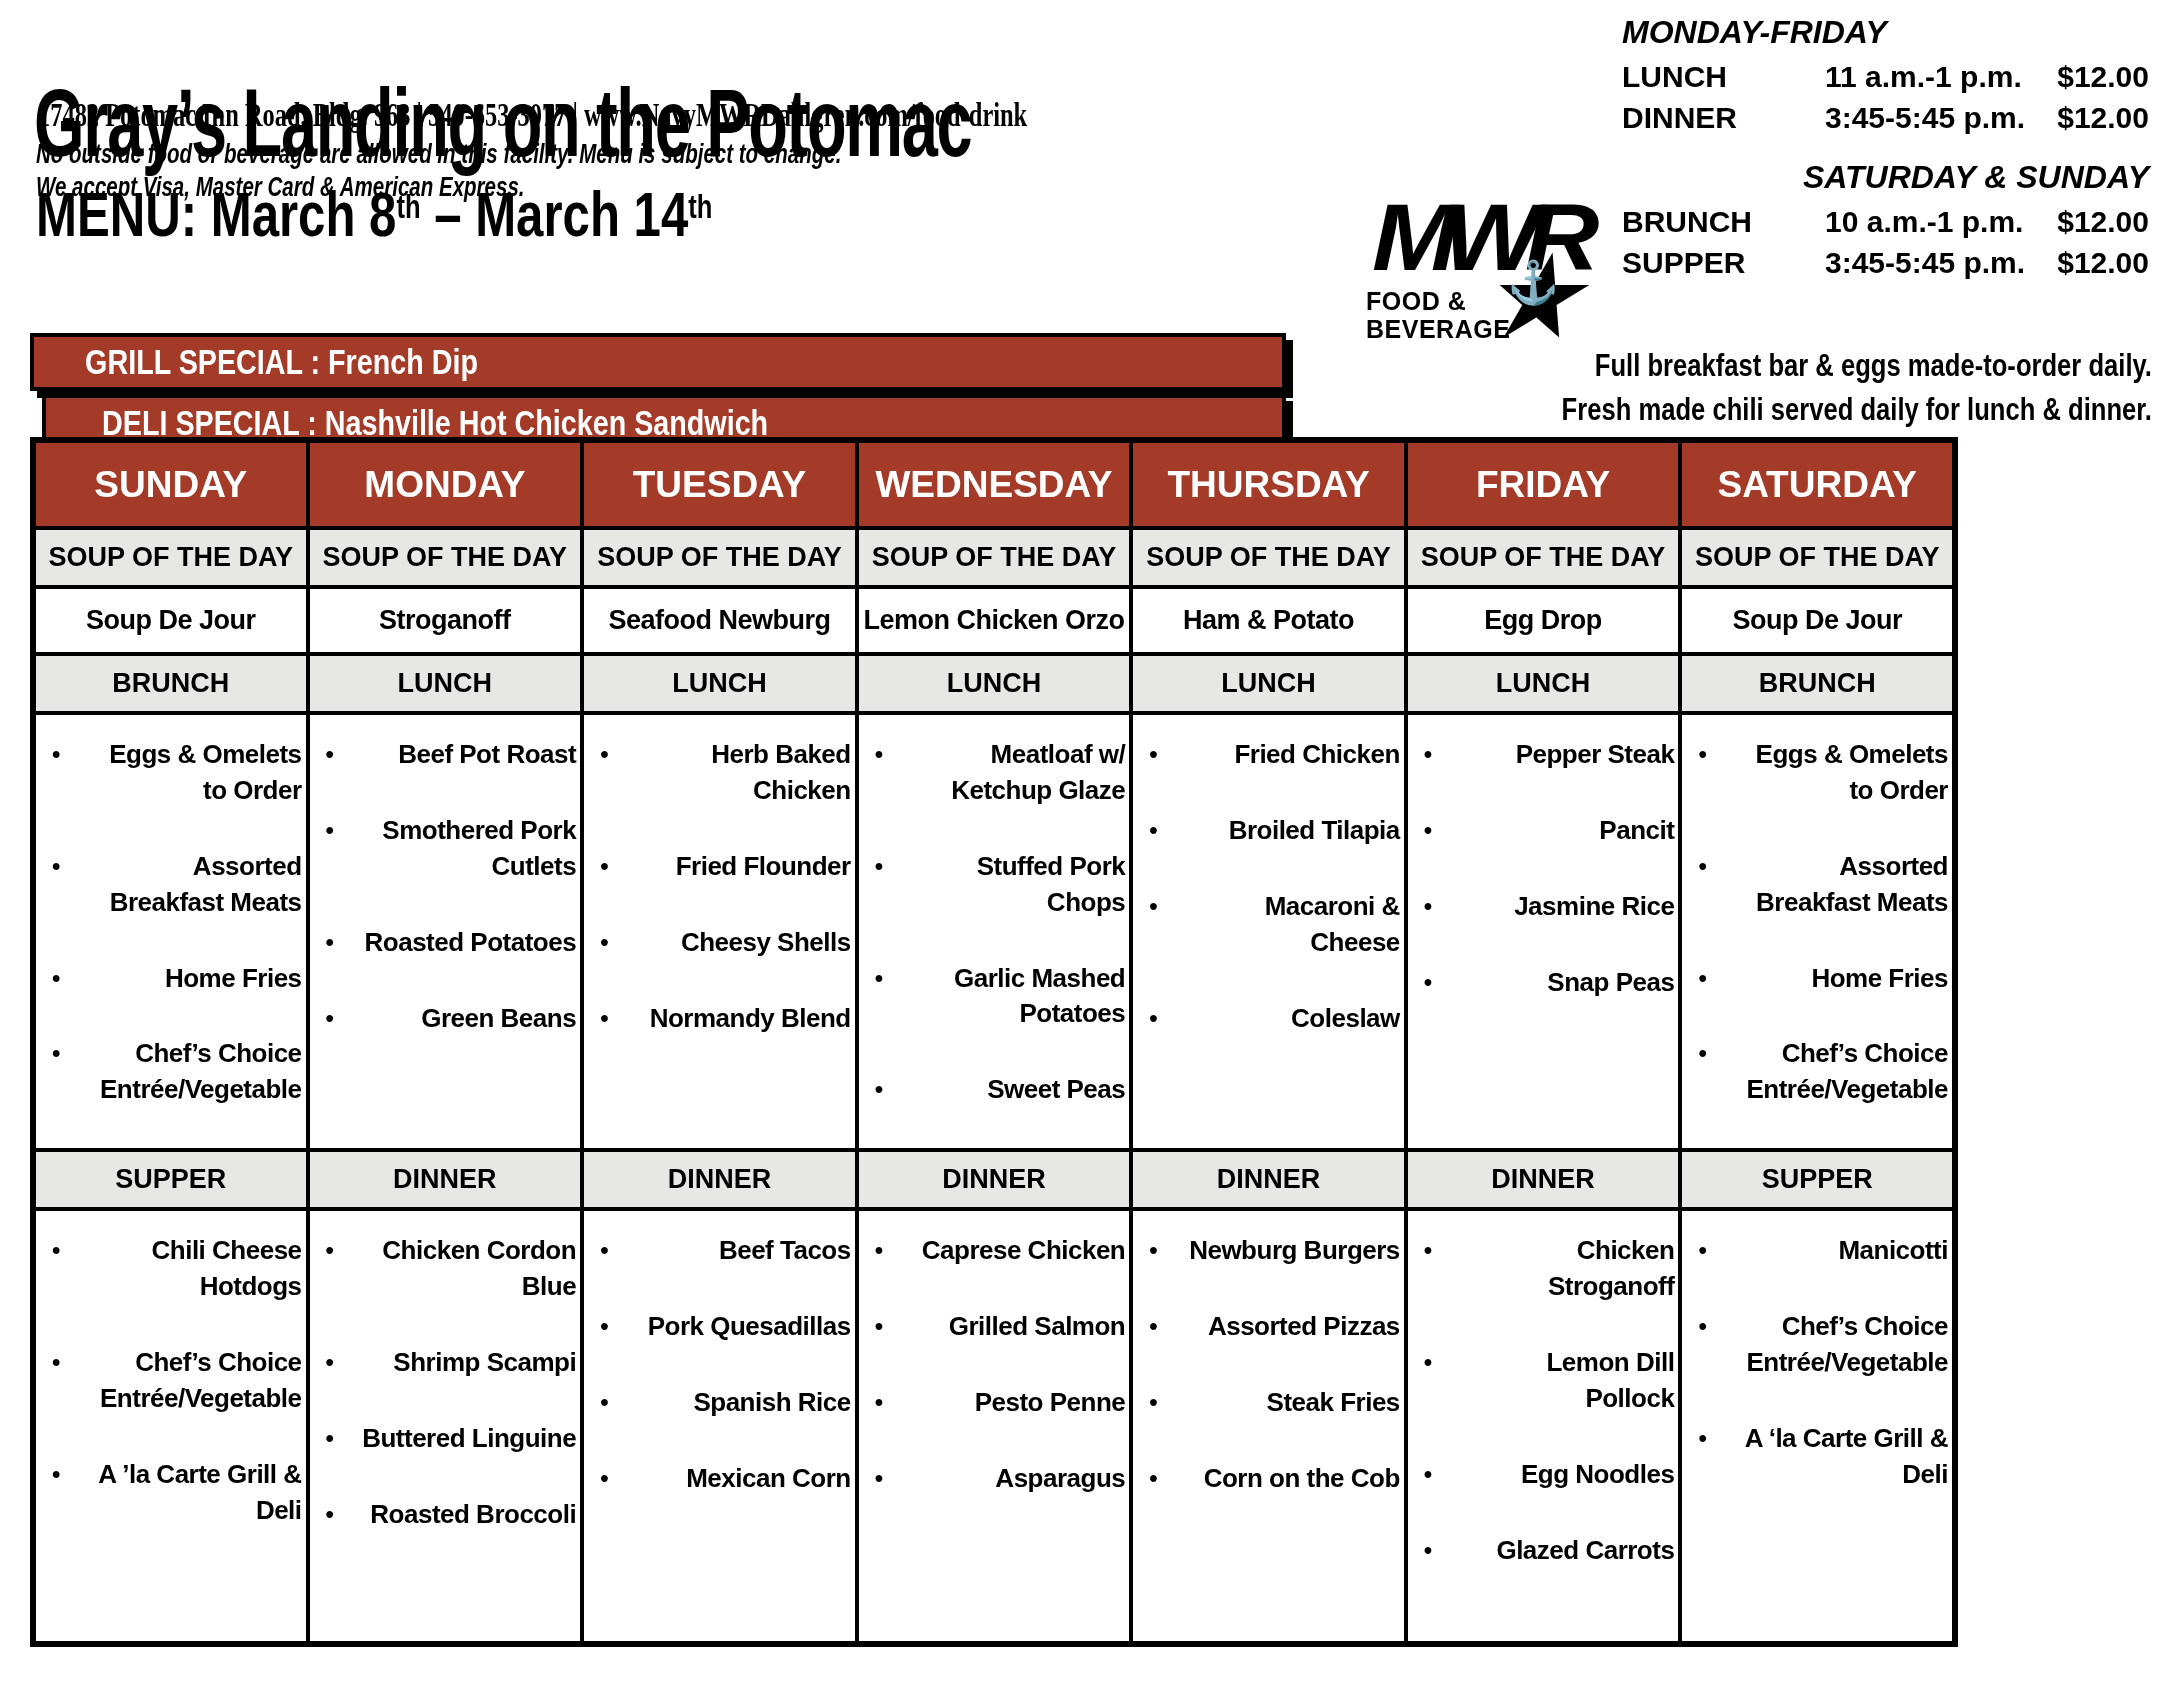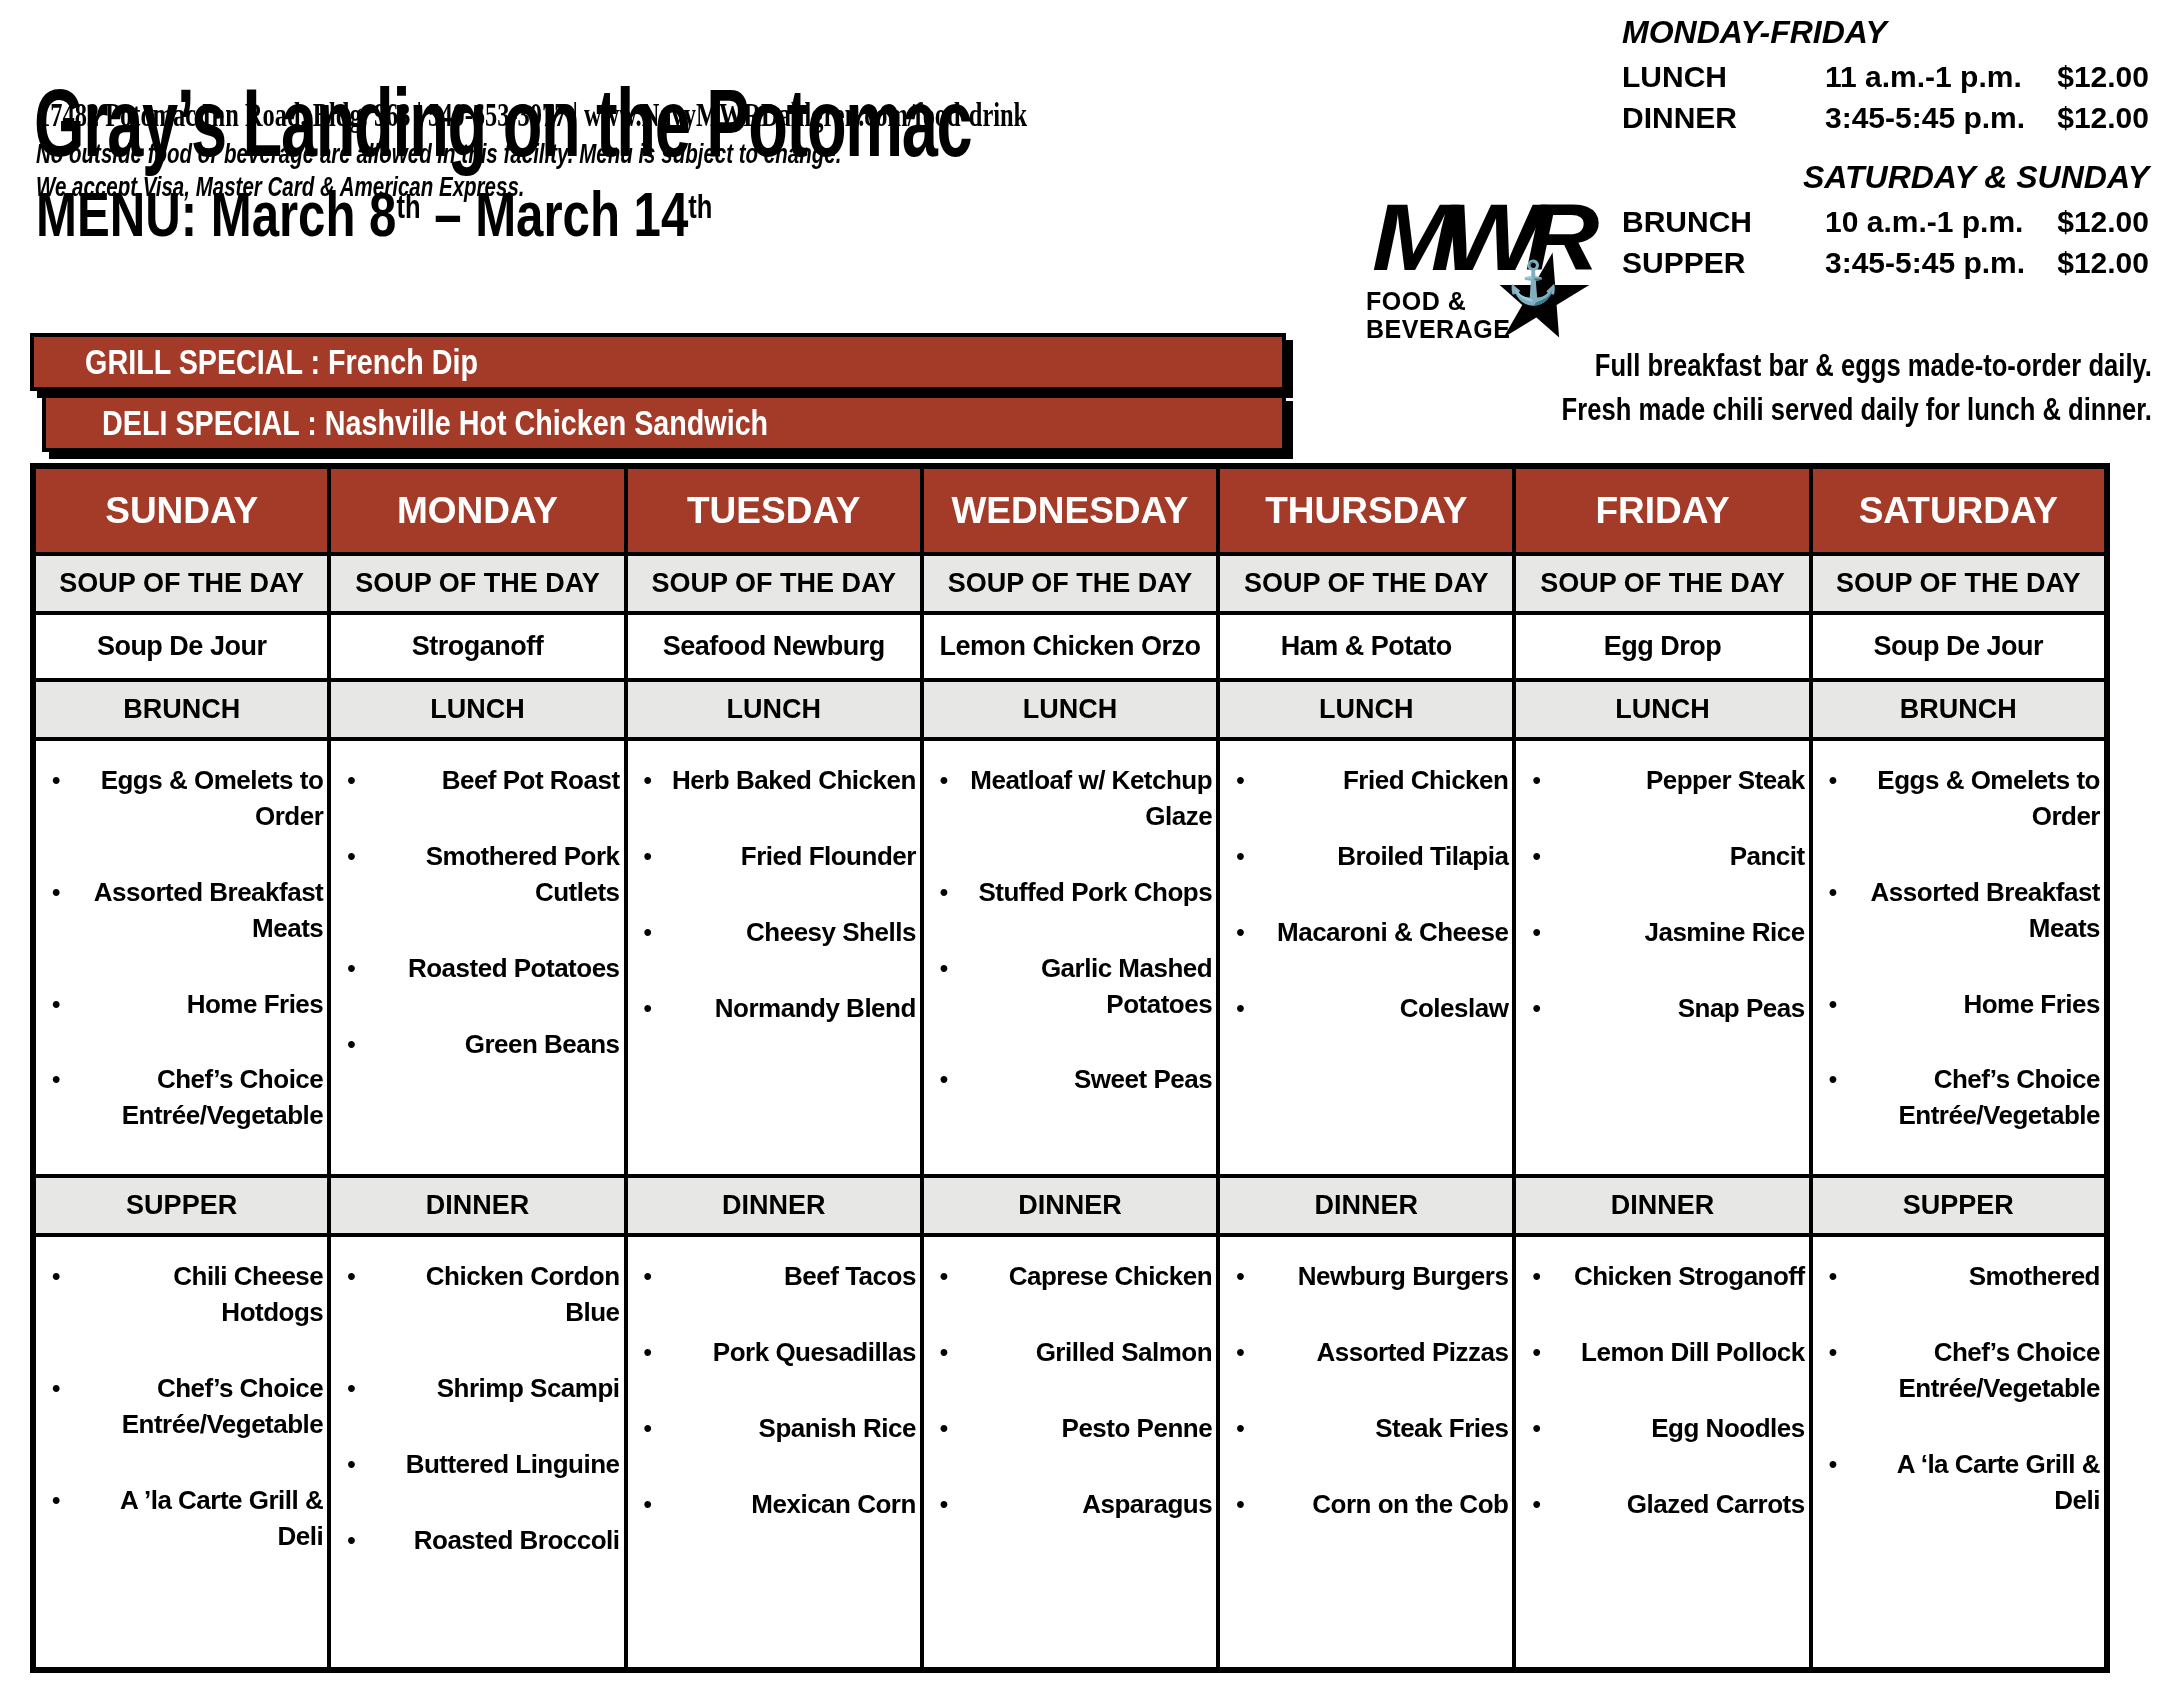--- a/index.html
+++ b/index.html
@@ -65,21 +65,21 @@
   }
   .banner2 .banner-text{padding-left:22px;}
   
   .daily-notes{
     position:absolute;right:26px;top:343px;text-align:right;font-weight:bold;
     font-size:32px;line-height:1.38;transform:scaleX(.80);transform-origin:right top;
   }
   .daily-note{white-space:nowrap;}
   
   .menu-table{
-    position:absolute;left:30px;top:463px;width:2080px;
+    position:absolute;left:30px;top:437px;width:1928px;
     border-collapse:collapse;table-layout:fixed;border:6px solid #000;
   }
   .menu-table td{border:4px solid #000;text-align:center;font-weight:bold;padding:0;vertical-align:middle;}
   .day-row td{height:83px;background:var(--red);color:#fff;font-size:37px;}
   .soup-label-row td{height:55px;background:var(--gray);font-size:27px;}
   .soup-value-row td{height:63px;font-size:27px;letter-spacing:-0.5px;}
   .meal-label-row td{height:55px;background:var(--gray);font-size:27px;}
   .items-row td{vertical-align:top;text-align:right;}
   .items-row-1 td{height:416px;}
   .items-row-2 td{height:430px;}
@@ -301,21 +301,21 @@
           <td>
             <ul>
               <li>Chicken Stroganoff</li>
               <li>Lemon Dill Pollock</li>
               <li>Egg Noodles</li>
               <li>Glazed Carrots</li>
             </ul>
           </td>
           <td>
             <ul>
-              <li>Smothered</li>
+              <li>Manicotti</li>
               <li>Chef’s Choice Entrée/Vegetable</li>
               <li>A ‘la Carte Grill &amp; Deli</li>
             </ul>
           </td>
         </tr>
       </tbody>
   </table>
 
 </div>
 

